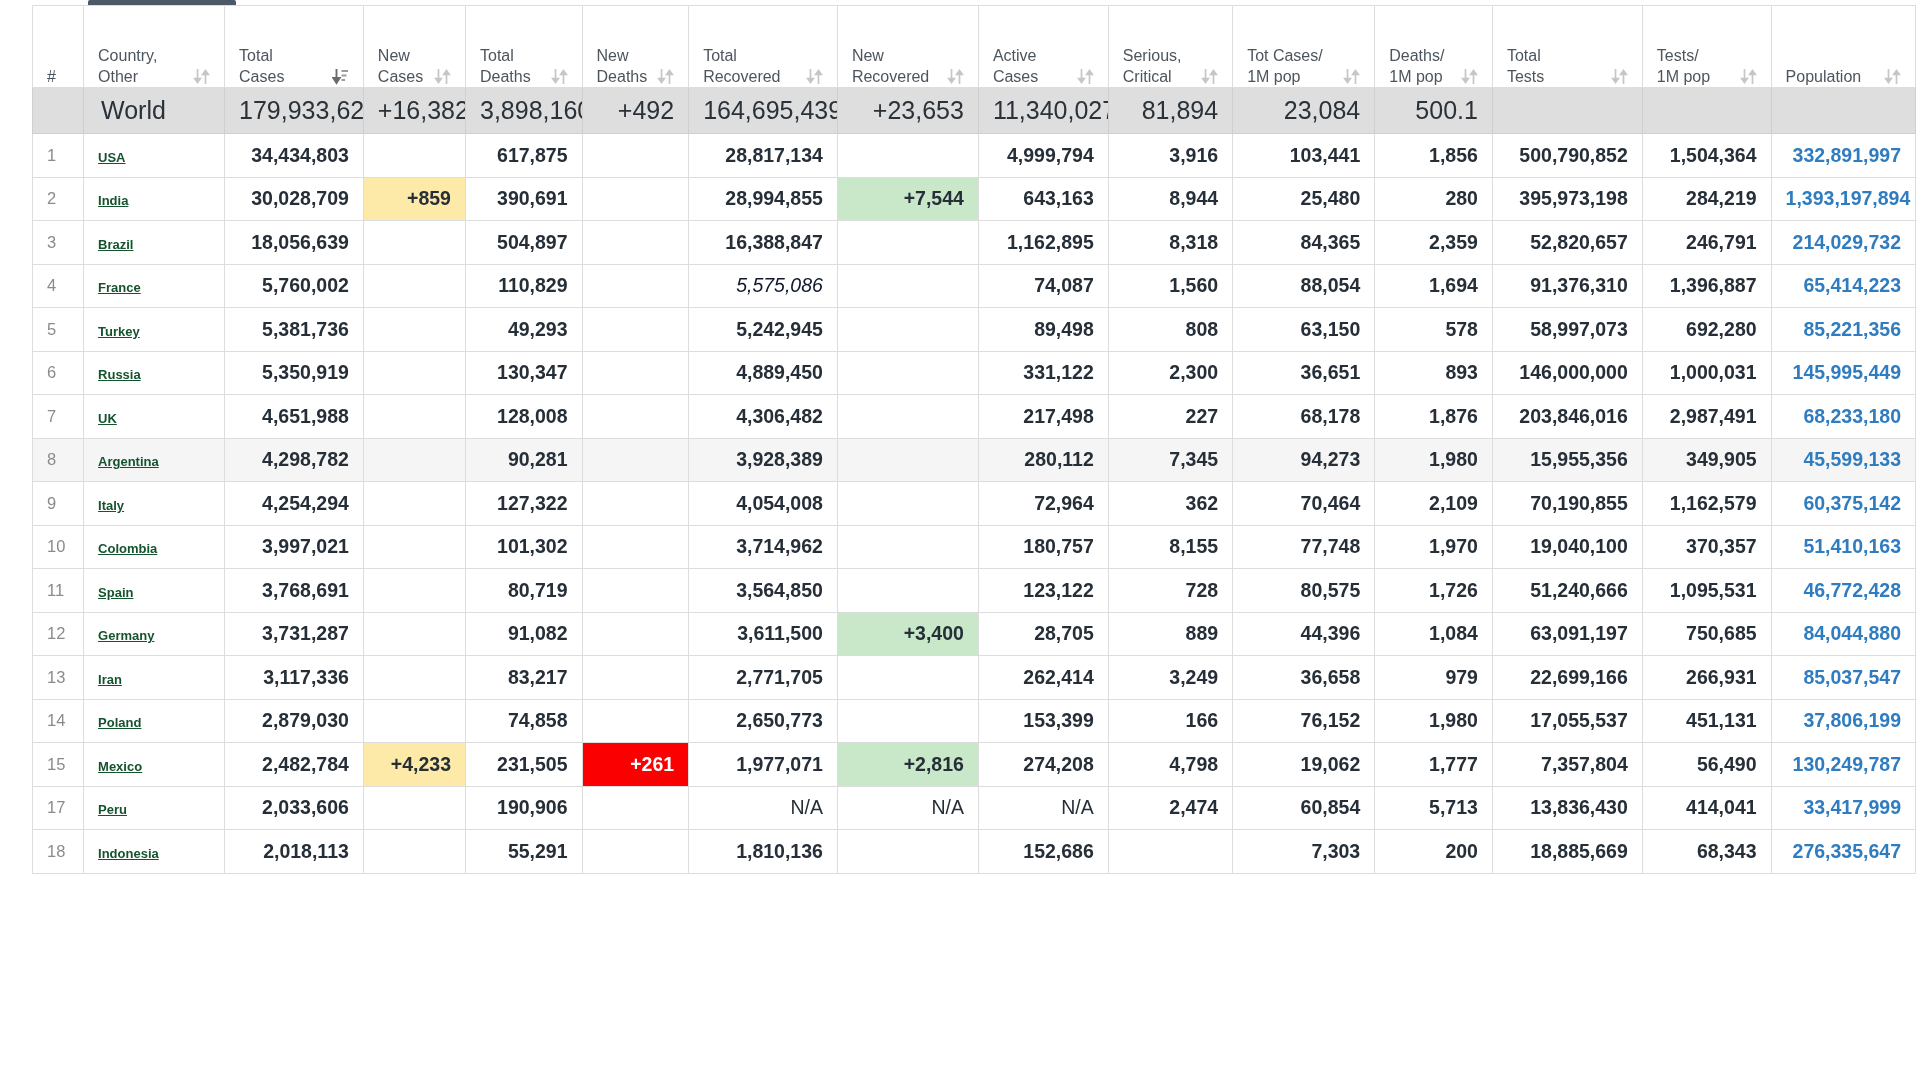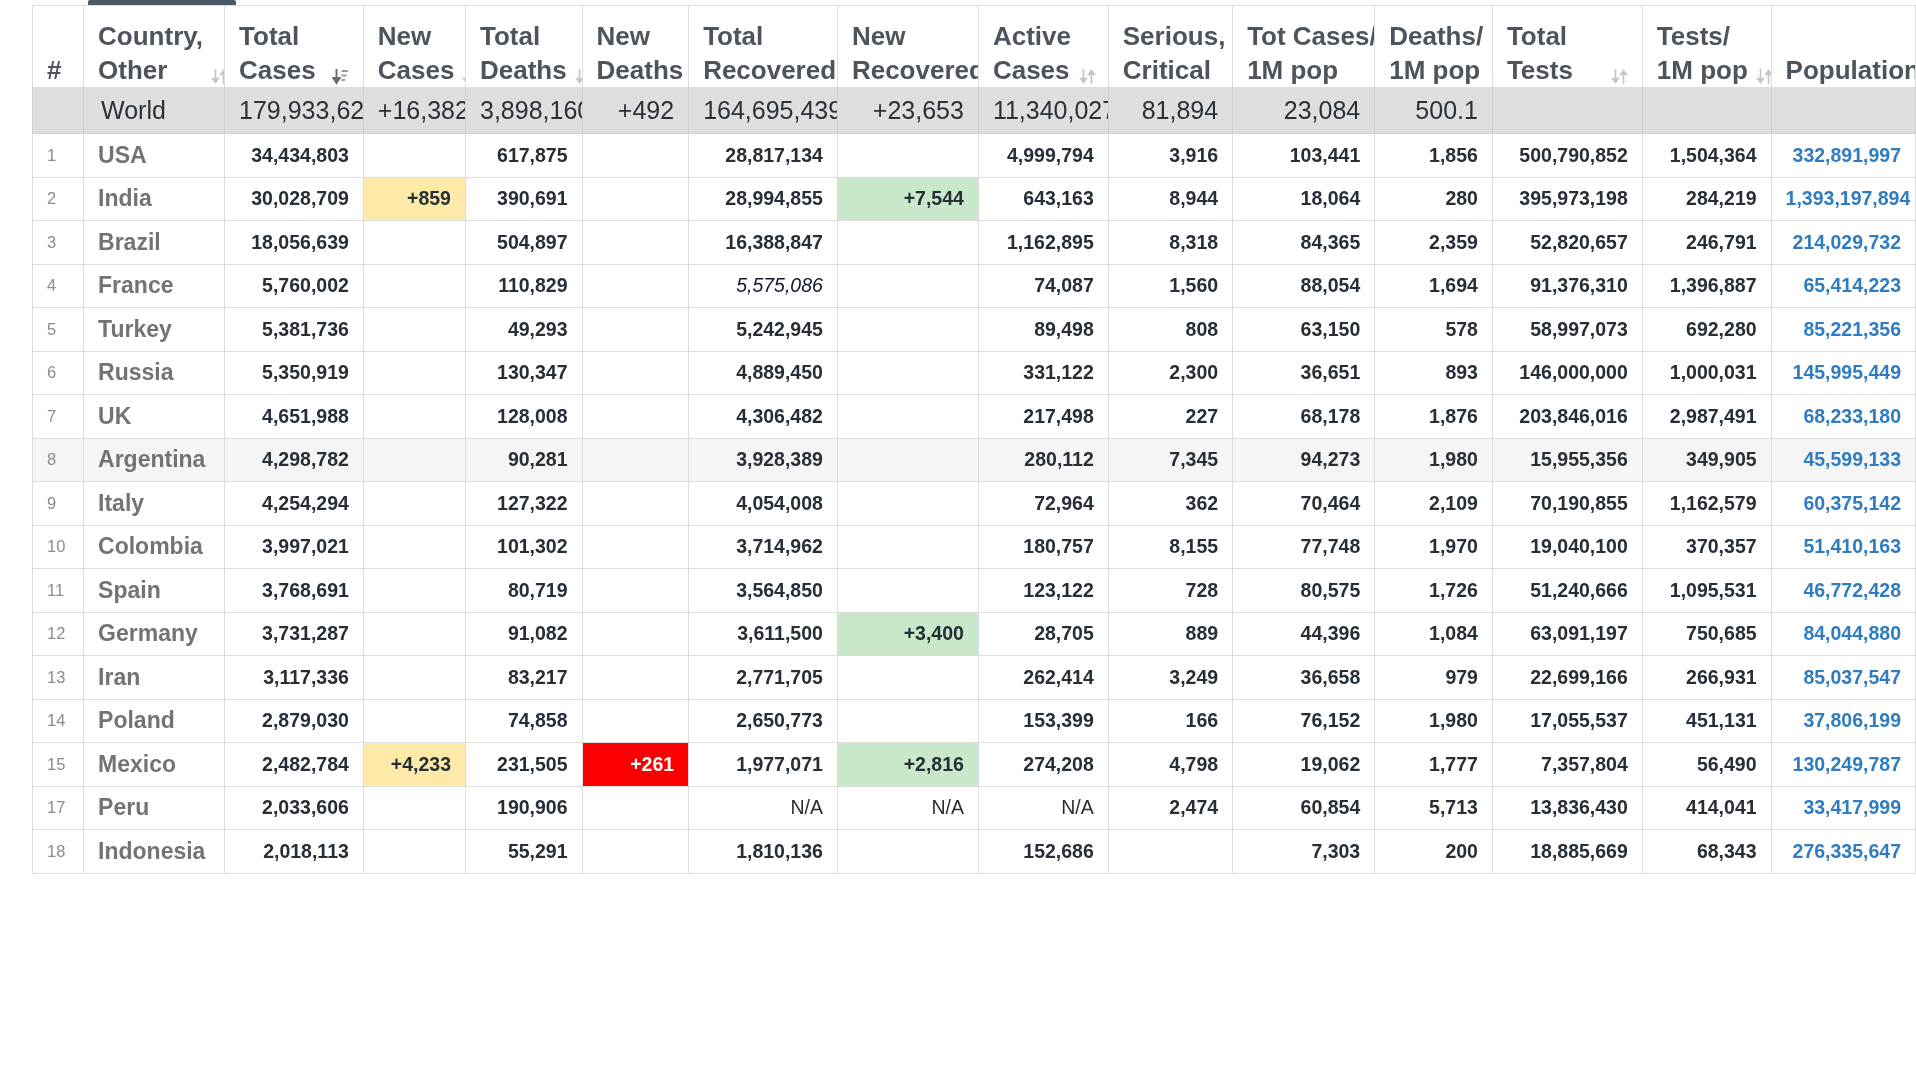--- a/index.html
+++ b/index.html
@@ -44,23 +44,23 @@
     white-space: nowrap;
     overflow: hidden;
   }
   
   thead th {
     background: #ffffff;
     vertical-align: bottom;
     height: 82px;
     padding-bottom: 11px;
     padding-top: 8px;
-    font-weight: bold;
+    font-weight: normal;
     color: #4c555e;
-    font-size: 26px;
+    font-size: 16px;
     line-height: 1.28;
     border-bottom: 2px solid #d2d2d2;
     position: relative;
   }
   thead th.num-col { text-align: left; }
   .th-inner {
     display: flex;
     align-items: flex-end;
     justify-content: space-between;
     gap: 8px;
@@ -99,24 +99,25 @@
     color: #8b8b8b;
     font-size: 16.5px;
     padding-left: 13px;
     padding-right: 4px;
   }
   td.country {
     text-align: left;
     padding-left: 17px;
   }
   td.country a {
-    color: #737373;
+    color: #14532d;
     font-weight: bold;
+    text-decoration: underline;
     cursor: pointer;
-    font-size: 23px;
+    font-size: 13px;
   }
   td.numeric {
     text-align: right;
     font-weight: bold;
     font-size: 19.5px;
     color: #262f38;
   }
   td.pop {
     text-align: right;
     font-weight: bold;
@@ -403,21 +404,21 @@
             <td class="rank">2</td>
             <td class="country"><a>India</a></td>
             <td class="numeric">30,028,709</td>
             <td class="numeric hl-yellow">+859</td>
             <td class="numeric">390,691</td>
             <td class="numeric "></td>
             <td class="numeric ">28,994,855</td>
             <td class="numeric hl-green">+7,544</td>
             <td class="numeric">643,163</td>
             <td class="numeric">8,944</td>
-            <td class="numeric">18,064</td>
+            <td class="numeric">25,480</td>
             <td class="numeric">280</td>
             <td class="numeric">395,973,198</td>
             <td class="numeric">284,219</td>
             <td class="numeric pop">1,393,197,894</td>
           </tr>
           <tr class="data-row">
             <td class="rank">3</td>
             <td class="country"><a>Brazil</a></td>
             <td class="numeric">18,056,639</td>
             <td class="numeric "></td>

